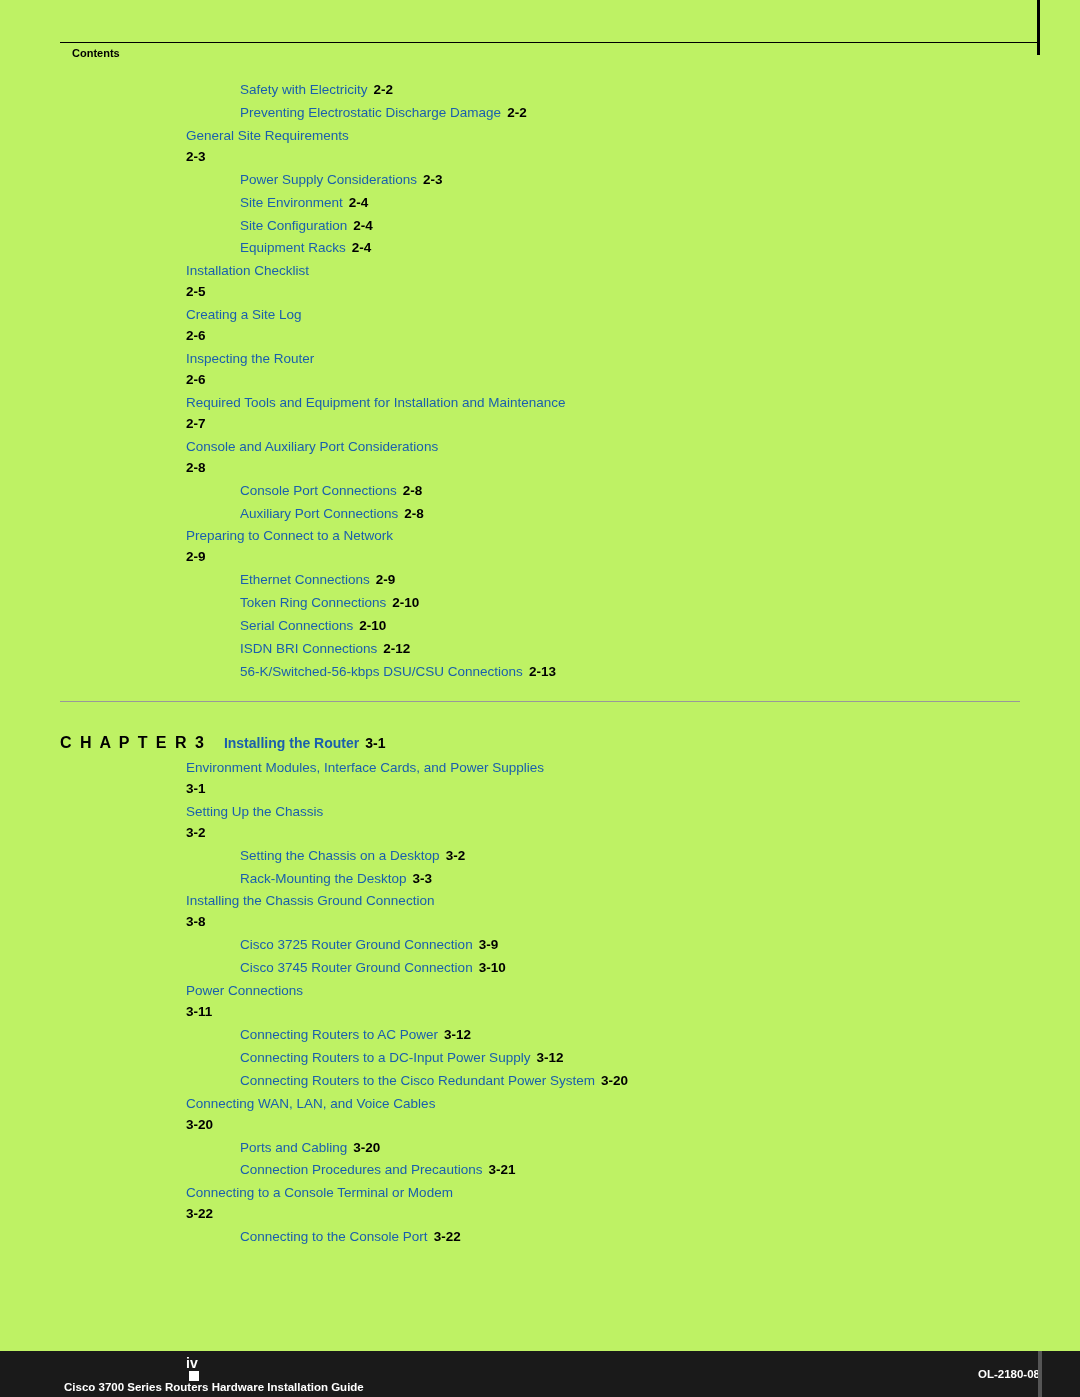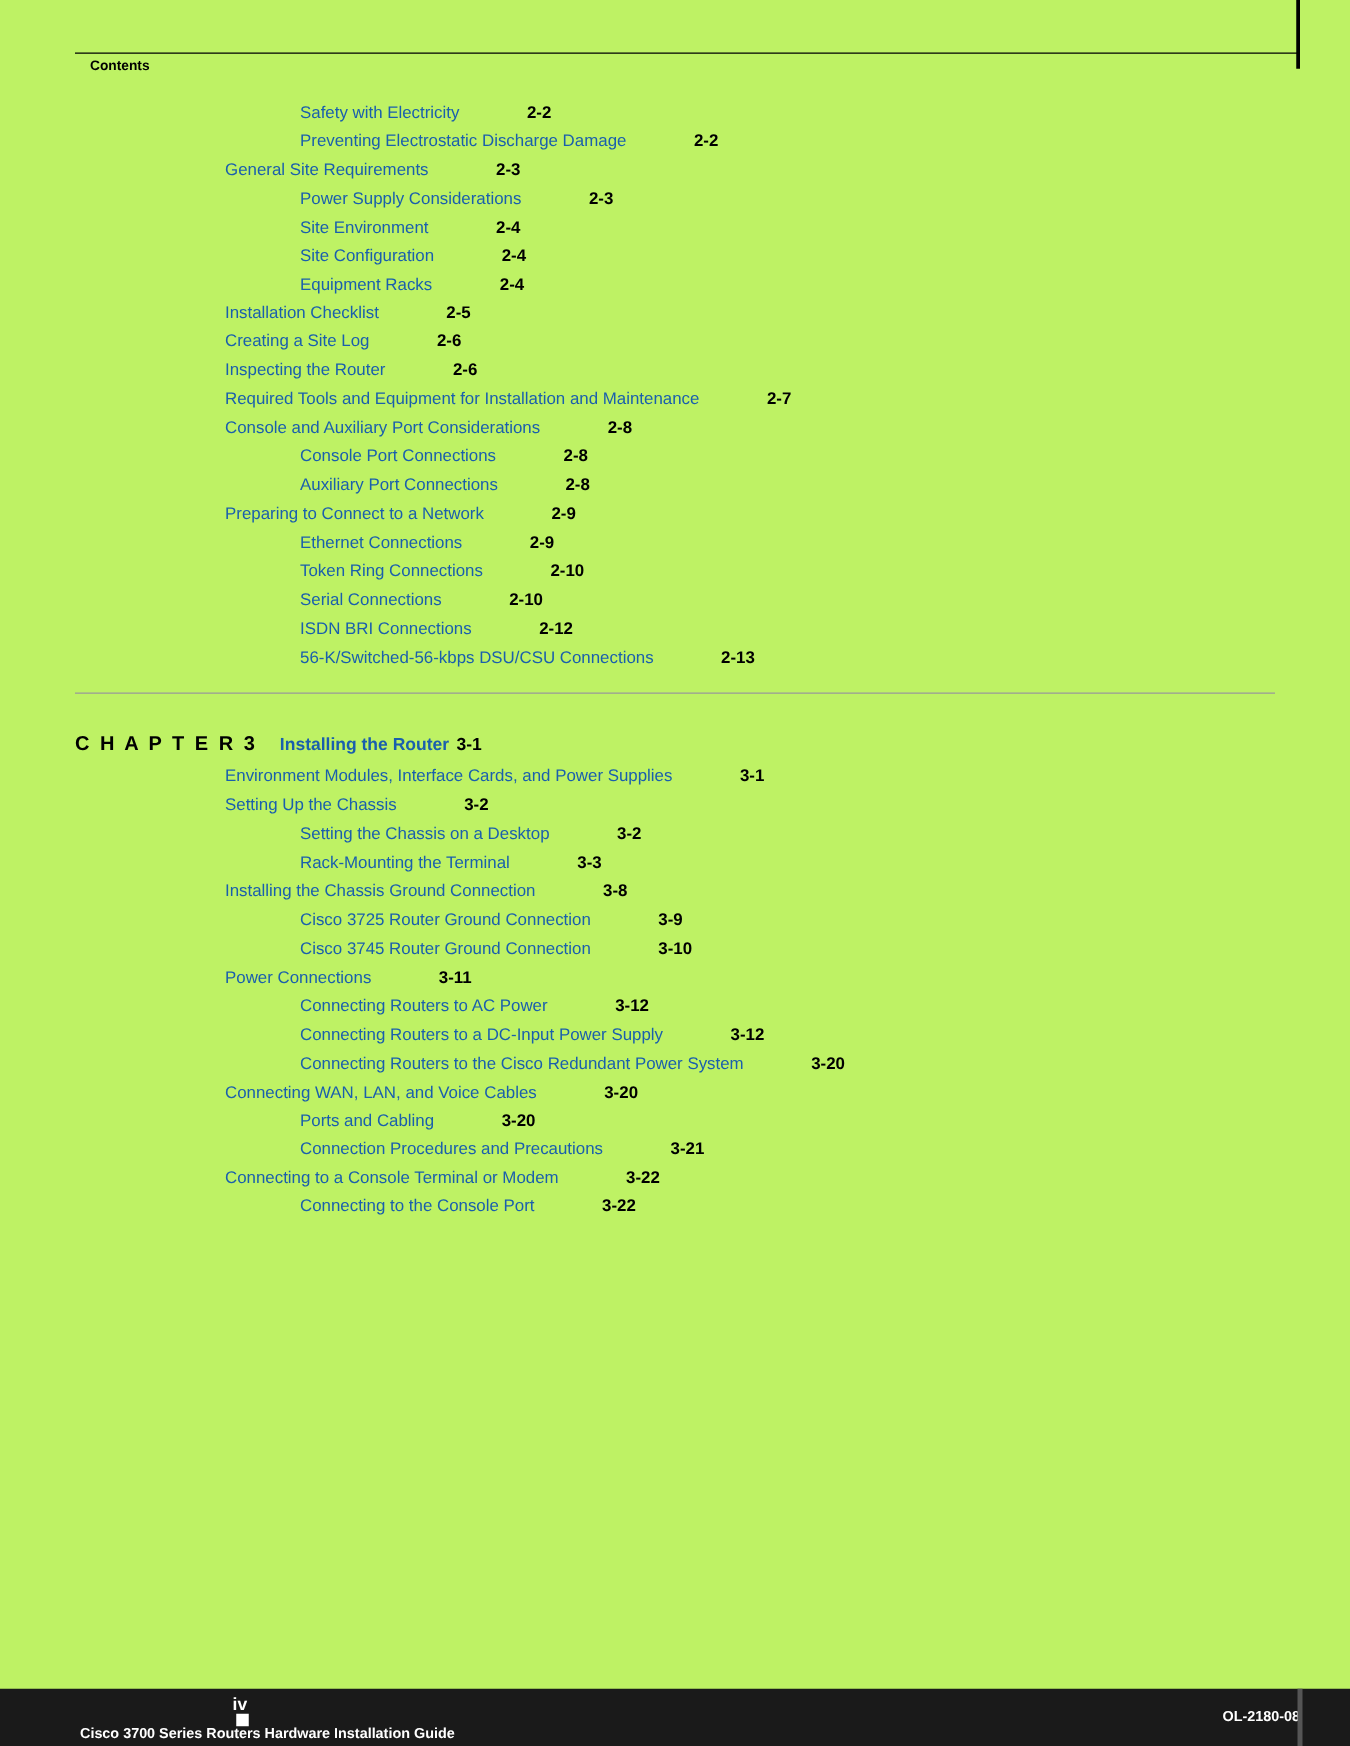--- a/index.html
+++ b/index.html
@@ -54,37 +54,36 @@
       top: 80px;
       left: 60px;
       right: 60px;
     }
     
     .toc-entry {
       display: flex;
       align-items: baseline;
       margin-bottom: 2px;
       line-height: 1.55;
-      gap: 48px;
     }
     .toc-link {
       color: #1a5fad;
       text-decoration: none;
       font-size: 13.5px;
       cursor: pointer;
     }
     .toc-page {
       font-size: 13.5px;
       color: #000;
       font-weight: bold;
       margin-left: 6px;
       white-space: nowrap;
     }
     
-    .indent-1 { margin-left: 120px; }
+    .indent-1 { margin-left: 120px; flex-direction: column; }
     .indent-2 { margin-left: 180px; }
 
     
     .chapter-block {
       display: flex;
       align-items: baseline;
       margin-top: 32px;
       margin-bottom: 6px;
     }
     .chapter-label {
@@ -274,21 +273,21 @@
     </div>
     <div class="toc-entry indent-1">
       <a class="toc-link">Setting Up the Chassis</a>
       <span class="toc-page">3-2</span>
     </div>
     <div class="toc-entry indent-2">
       <a class="toc-link">Setting the Chassis on a Desktop</a>
       <span class="toc-page">3-2</span>
     </div>
     <div class="toc-entry indent-2">
-      <a class="toc-link">Rack-Mounting the Terminal</a>
+      <a class="toc-link">Rack-Mounting the Desktop</a>
       <span class="toc-page">3-3</span>
     </div>
     <div class="toc-entry indent-1">
       <a class="toc-link">Installing the Chassis Ground Connection</a>
       <span class="toc-page">3-8</span>
     </div>
     <div class="toc-entry indent-2">
       <a class="toc-link">Cisco 3725 Router Ground Connection</a>
       <span class="toc-page">3-9</span>
     </div>

